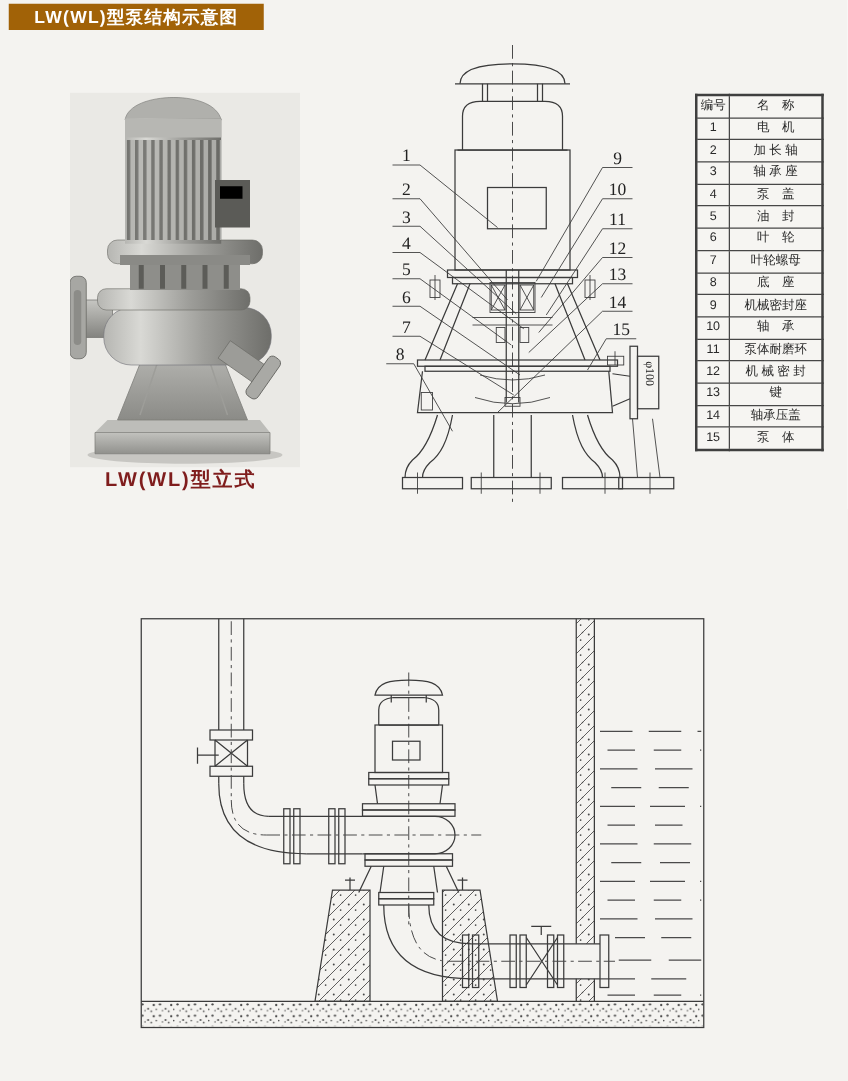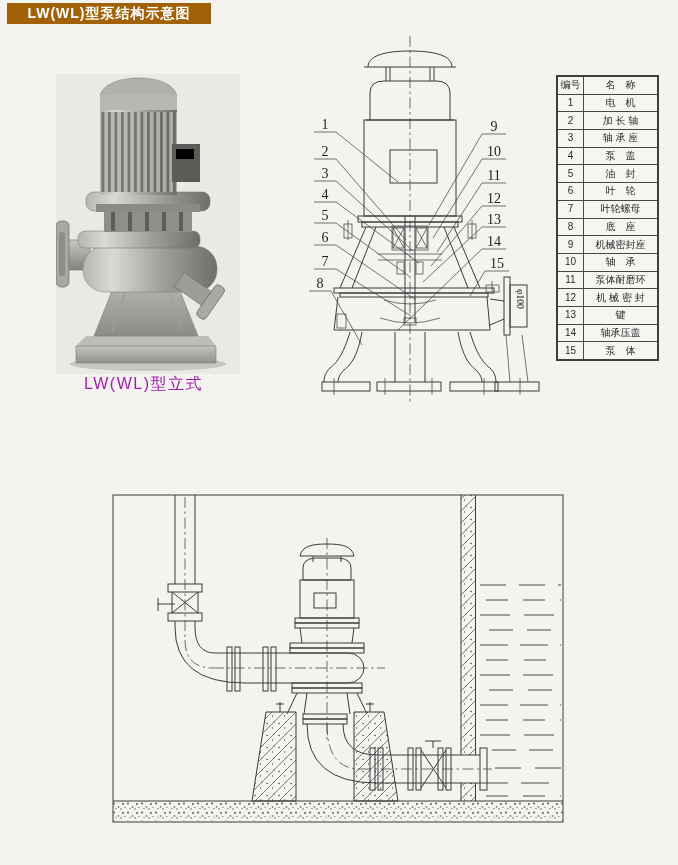--- a/index.html
+++ b/index.html
@@ -3,21 +3,21 @@
 <meta charset="utf-8">
 <style>
   html,body{margin:0;padding:0;}
   .page{position:relative;width:678px;height:865px;background:#f4f3f0;overflow:hidden;
         font-family:"Liberation Sans",sans-serif;color:#222;}
   .banner{position:absolute;background:#a16207;color:#fff;font-weight:bold;
           font-size:14px;line-height:21px;height:21px;text-align:center;
           letter-spacing:1px;padding:0 6px;}
   #banner1{left:7px;top:3px;min-width:192px;}
   #banner2{left:7px;top:430px;min-width:198px;}
-  .caption{position:absolute;left:84px;top:374px;font-size:16px;letter-spacing:1.5px;color:#a21caf;}
+  .caption{position:absolute;left:84px;top:374px;font-size:16px;letter-spacing:1.5px;color:#7f1d1d;font-weight:bold;}
   svg{position:absolute;}
   #photo-svg{left:56px;top:74px;}
   #section-svg{left:303px;top:30px;}
   #install-svg{left:105px;top:480px;}
   .ln{stroke:#3b3b3b;stroke-width:1;fill:none;}
   .lnt{stroke:#3b3b3b;stroke-width:0.7;fill:none;}
   .cl{stroke:#4a4a4a;stroke-width:0.8;fill:none;stroke-dasharray:11 3.5 2.5 3.5;}
   .callout{font-family:"Liberation Serif",serif;font-size:14px;fill:#222;text-anchor:middle;}
   .philbl{font-family:"Liberation Serif",serif;font-size:9.5px;fill:#222;}
   table.parts{position:absolute;left:556px;top:75px;width:103px;border-collapse:collapse;

